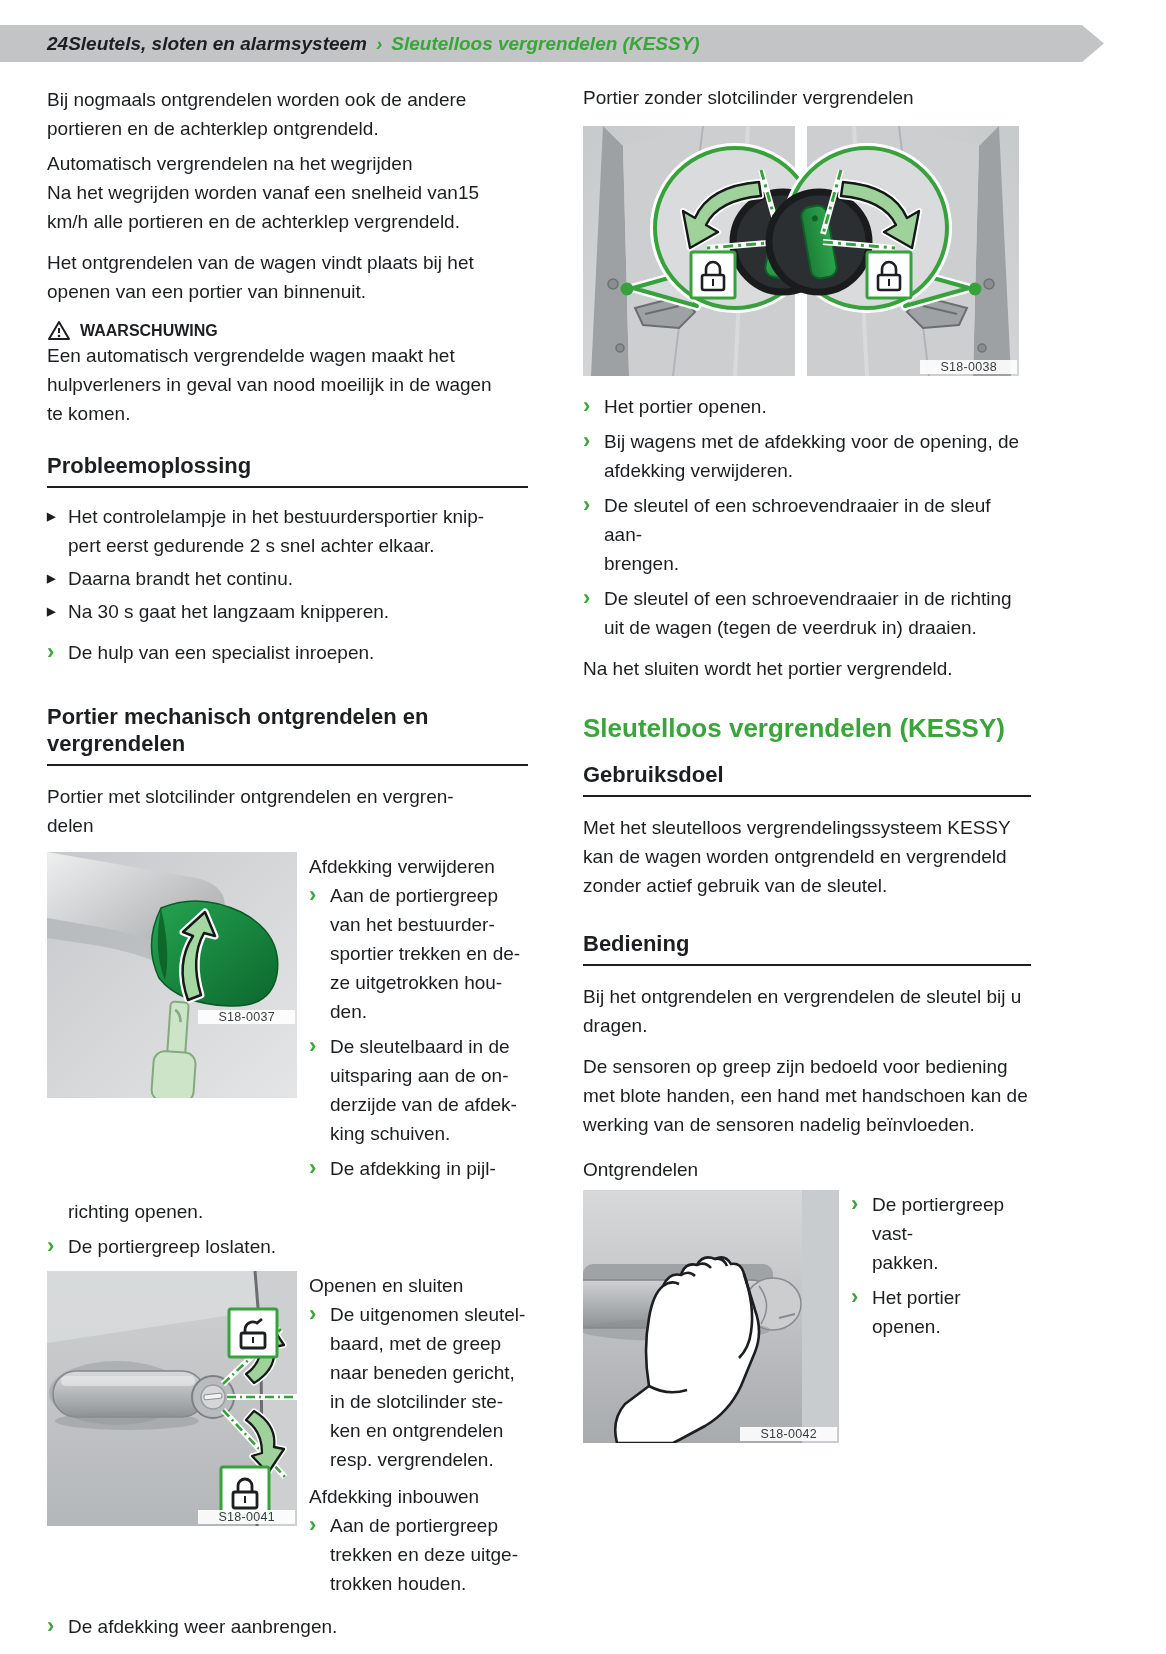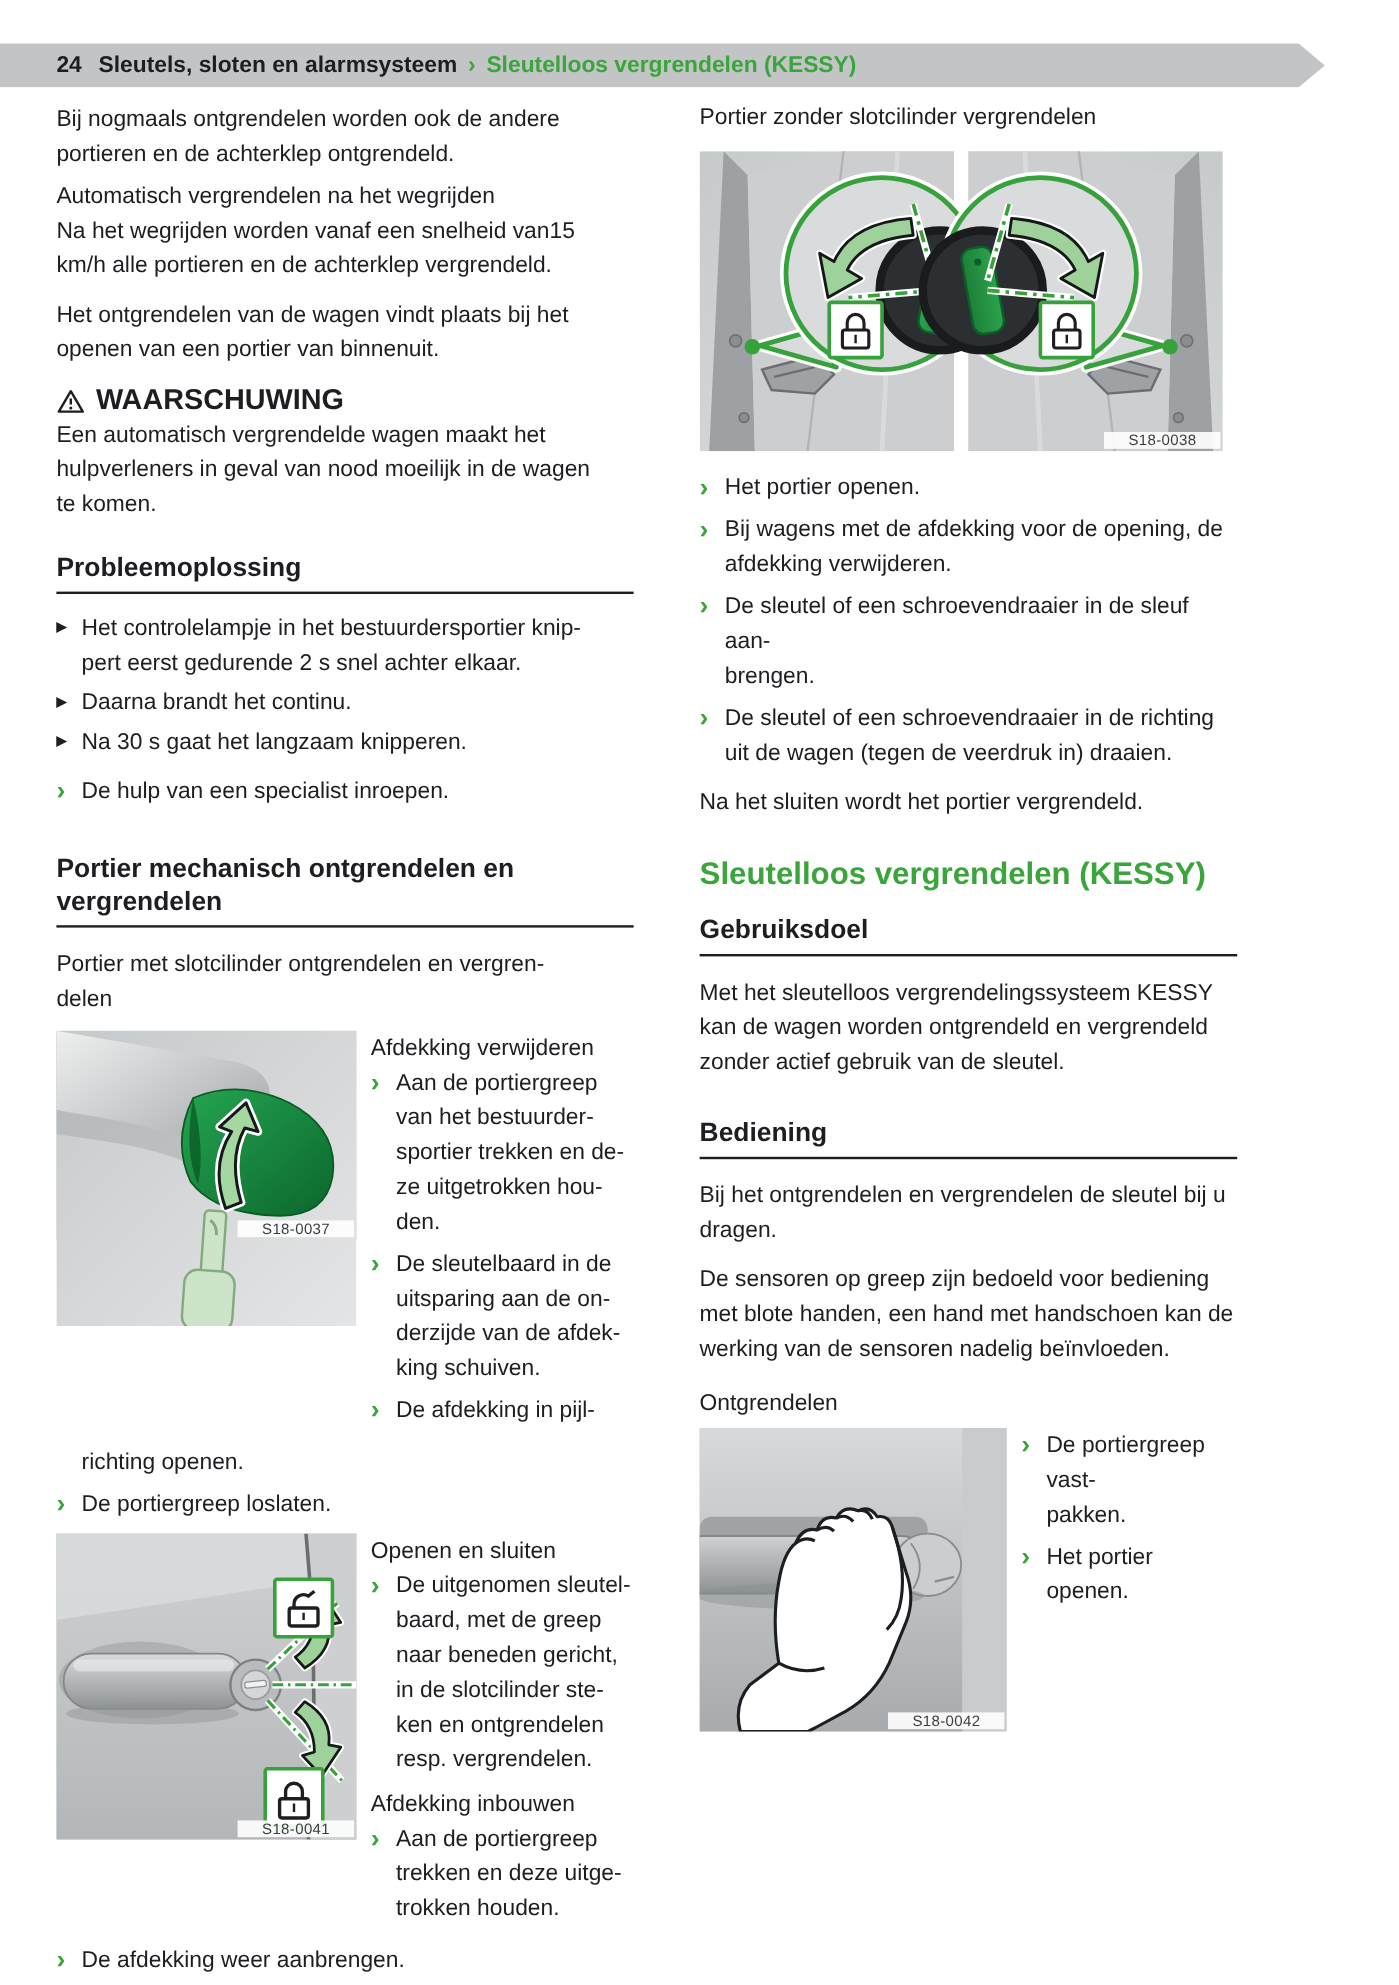--- a/index.html
+++ b/index.html
@@ -3,41 +3,41 @@
 <meta charset="utf-8">
 <style>
   :root{
     --green:#3aa53a;
     --ink:#1c1e21;
   }
   html,body{margin:0;padding:0;background:#ffffff;}
   .page{position:relative;width:1166px;height:1654px;background:#fff;overflow:hidden;
         font-family:"Liberation Sans",sans-serif;color:var(--ink);}
   
-  .hdr{position:absolute;left:0;top:36px;width:1104px;height:37px;background:#c2c4c6;
+  .hdr{position:absolute;left:0;top:25px;width:1104px;height:37px;background:#c2c4c6;
        clip-path:polygon(0 0,1082px 0,100% 50%,1082px 100%,0 100%);
-       display:flex;align-items:center;font-weight:bold;font-size:19px;}
+       display:flex;align-items:center;font-weight:bold;font-size:19px;font-style:italic;}
   .hdr .num{margin-left:47px;}
-  .hdr .ttl{margin-left:14px;}
+  .hdr .ttl{margin-left:0;}
   .hdr .sep{color:var(--green);margin:0 9px;font-weight:bold;}
   .hdr .sec{color:var(--green);}
   
   .col{position:absolute;}
   .colL{left:47px;top:85px;width:481px;}
   .colR{left:583px;top:83px;width:448px;}
   .t{font-size:19px;line-height:29px;white-space:pre-line;}
   .b{font-weight:normal;}
   .h2{font-size:22px;line-height:27px;font-weight:bold;border-bottom:2px solid var(--ink);
       padding-bottom:7px;white-space:pre-line;}
   .h1g{font-size:26px;line-height:30px;font-weight:bold;color:var(--green);}
   .bullet{display:flex;font-size:19px;line-height:29px;}
   .bullet .mk{width:21px;flex:none;color:var(--green);font-weight:bold;font-size:22px;line-height:27px;}
   .bullet.tri .mk{color:var(--ink);font-size:11px;line-height:29px;width:21px;}
   .btxt{white-space:pre-line;flex:1;}
-  .warnrow{display:flex;align-items:center;gap:9px;font-size:24px;font-weight:bold;}
+  .warnrow{display:flex;align-items:center;gap:9px;font-size:16px;font-weight:bold;}
   .figrow{display:flex;align-items:flex-start;}
   .fig{position:relative;flex:none;background:#c9ccce;}
   .figcap{position:absolute;right:2px;bottom:2px;font-size:12.5px;color:#3a3d3f;
           background:rgba(255,255,255,.9);padding:0 20px;letter-spacing:.3px;}
   .side{margin-left:12px;}
   .mt6{margin-top:6px}.mt8{margin-top:8px}.mt10{margin-top:10px}.mt12{margin-top:12px}
   .mt14{margin-top:14px}.mt16{margin-top:16px}.mt24{margin-top:24px}.mt30{margin-top:30px}
   .mt36{margin-top:36px}
   .mb4{margin-bottom:4px}.mb6{margin-bottom:6px}
   .mb12{margin-bottom:12px}.mb14{margin-bottom:14px}.mb16{margin-bottom:16px}.mb18{margin-bottom:18px}

